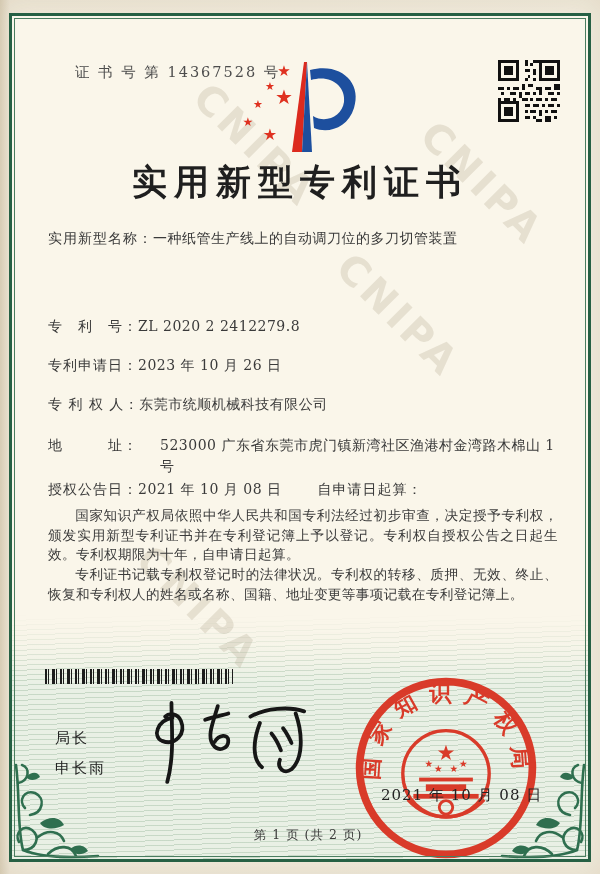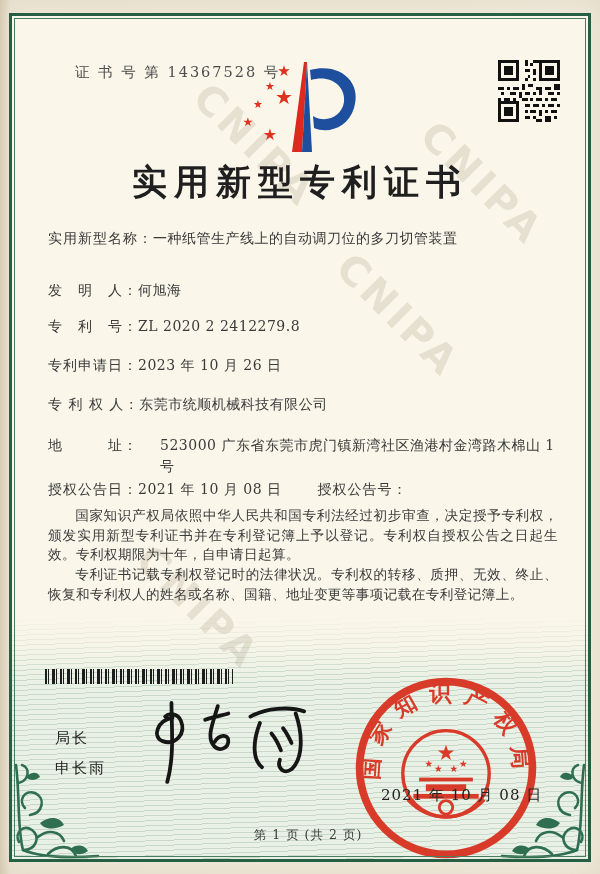--- a/index.html
+++ b/index.html
@@ -146,45 +146,41 @@
       <polygon points="67,6 72,96 62,96" fill="#1d4f9e"></polygon>
       <path d="M70 14 C 102 6 122 28 114 52 C 108 72 88 78 74 72 L 73 60 C 86 68 102 60 104 46 C 106 30 90 18 71 24 Z" fill="#1d4f9e"></path>
     </svg>
 
     <h1 class="title">实用新型专利证书</h1>
 
     <div class="frow r1">
       <span class="flabel">实用新型名称：</span>
       <span class="fvalue">一种纸管生产线上的自动调刀位的多刀切管装置</span>
     </div>
-    <div class="frow r2">
-      <span class="flabel">发　明　人：</span>
-      <span class="fvalue">何旭海</span>
-    </div>
     <div class="frow r3">
       <span class="flabel">专　利　号：</span>
       <span class="fvalue">ZL 2020 2 2412279.8</span>
     </div>
     <div class="frow r4">
       <span class="flabel">专利申请日：</span>
       <span class="fvalue">2023 年 10 月 26 日</span>
     </div>
     <div class="frow r5">
       <span class="flabel">专 利 权 人：</span>
       <span class="fvalue">东莞市统顺机械科技有限公司</span>
     </div>
     <div class="frow r6">
       <span class="flabel">地　　　址：</span>
       <span class="fvalue">523000 广东省东莞市虎门镇新湾社区渔港村金湾路木棉山 1 号</span>
     </div>
     <div class="frow r7">
       <span class="flabel">授权公告日：</span>
       <span class="fvalue">2021 年 10 月 08 日</span>
       <span class="pair2">
-        <span class="flabel">授权公告号：</span>
+        <span class="flabel">自申请日起算：</span>
       </span>
     </div>
 
     <p class="para p1">国家知识产权局依照中华人民共和国专利法经过初步审查，决定授予专利权，颁发实用新型专利证书并在专利登记簿上予以登记。专利权自授权公告之日起生效。专利权期限为十年，自申请日起算。</p>
     <p class="para p2">专利证书记载专利权登记时的法律状况。专利权的转移、质押、无效、终止、恢复和专利权人的姓名或名称、国籍、地址变更等事项记载在专利登记簿上。</p>
 
     <div class="barcode"></div>
 
     <div class="signer">
       <div>局长</div>

